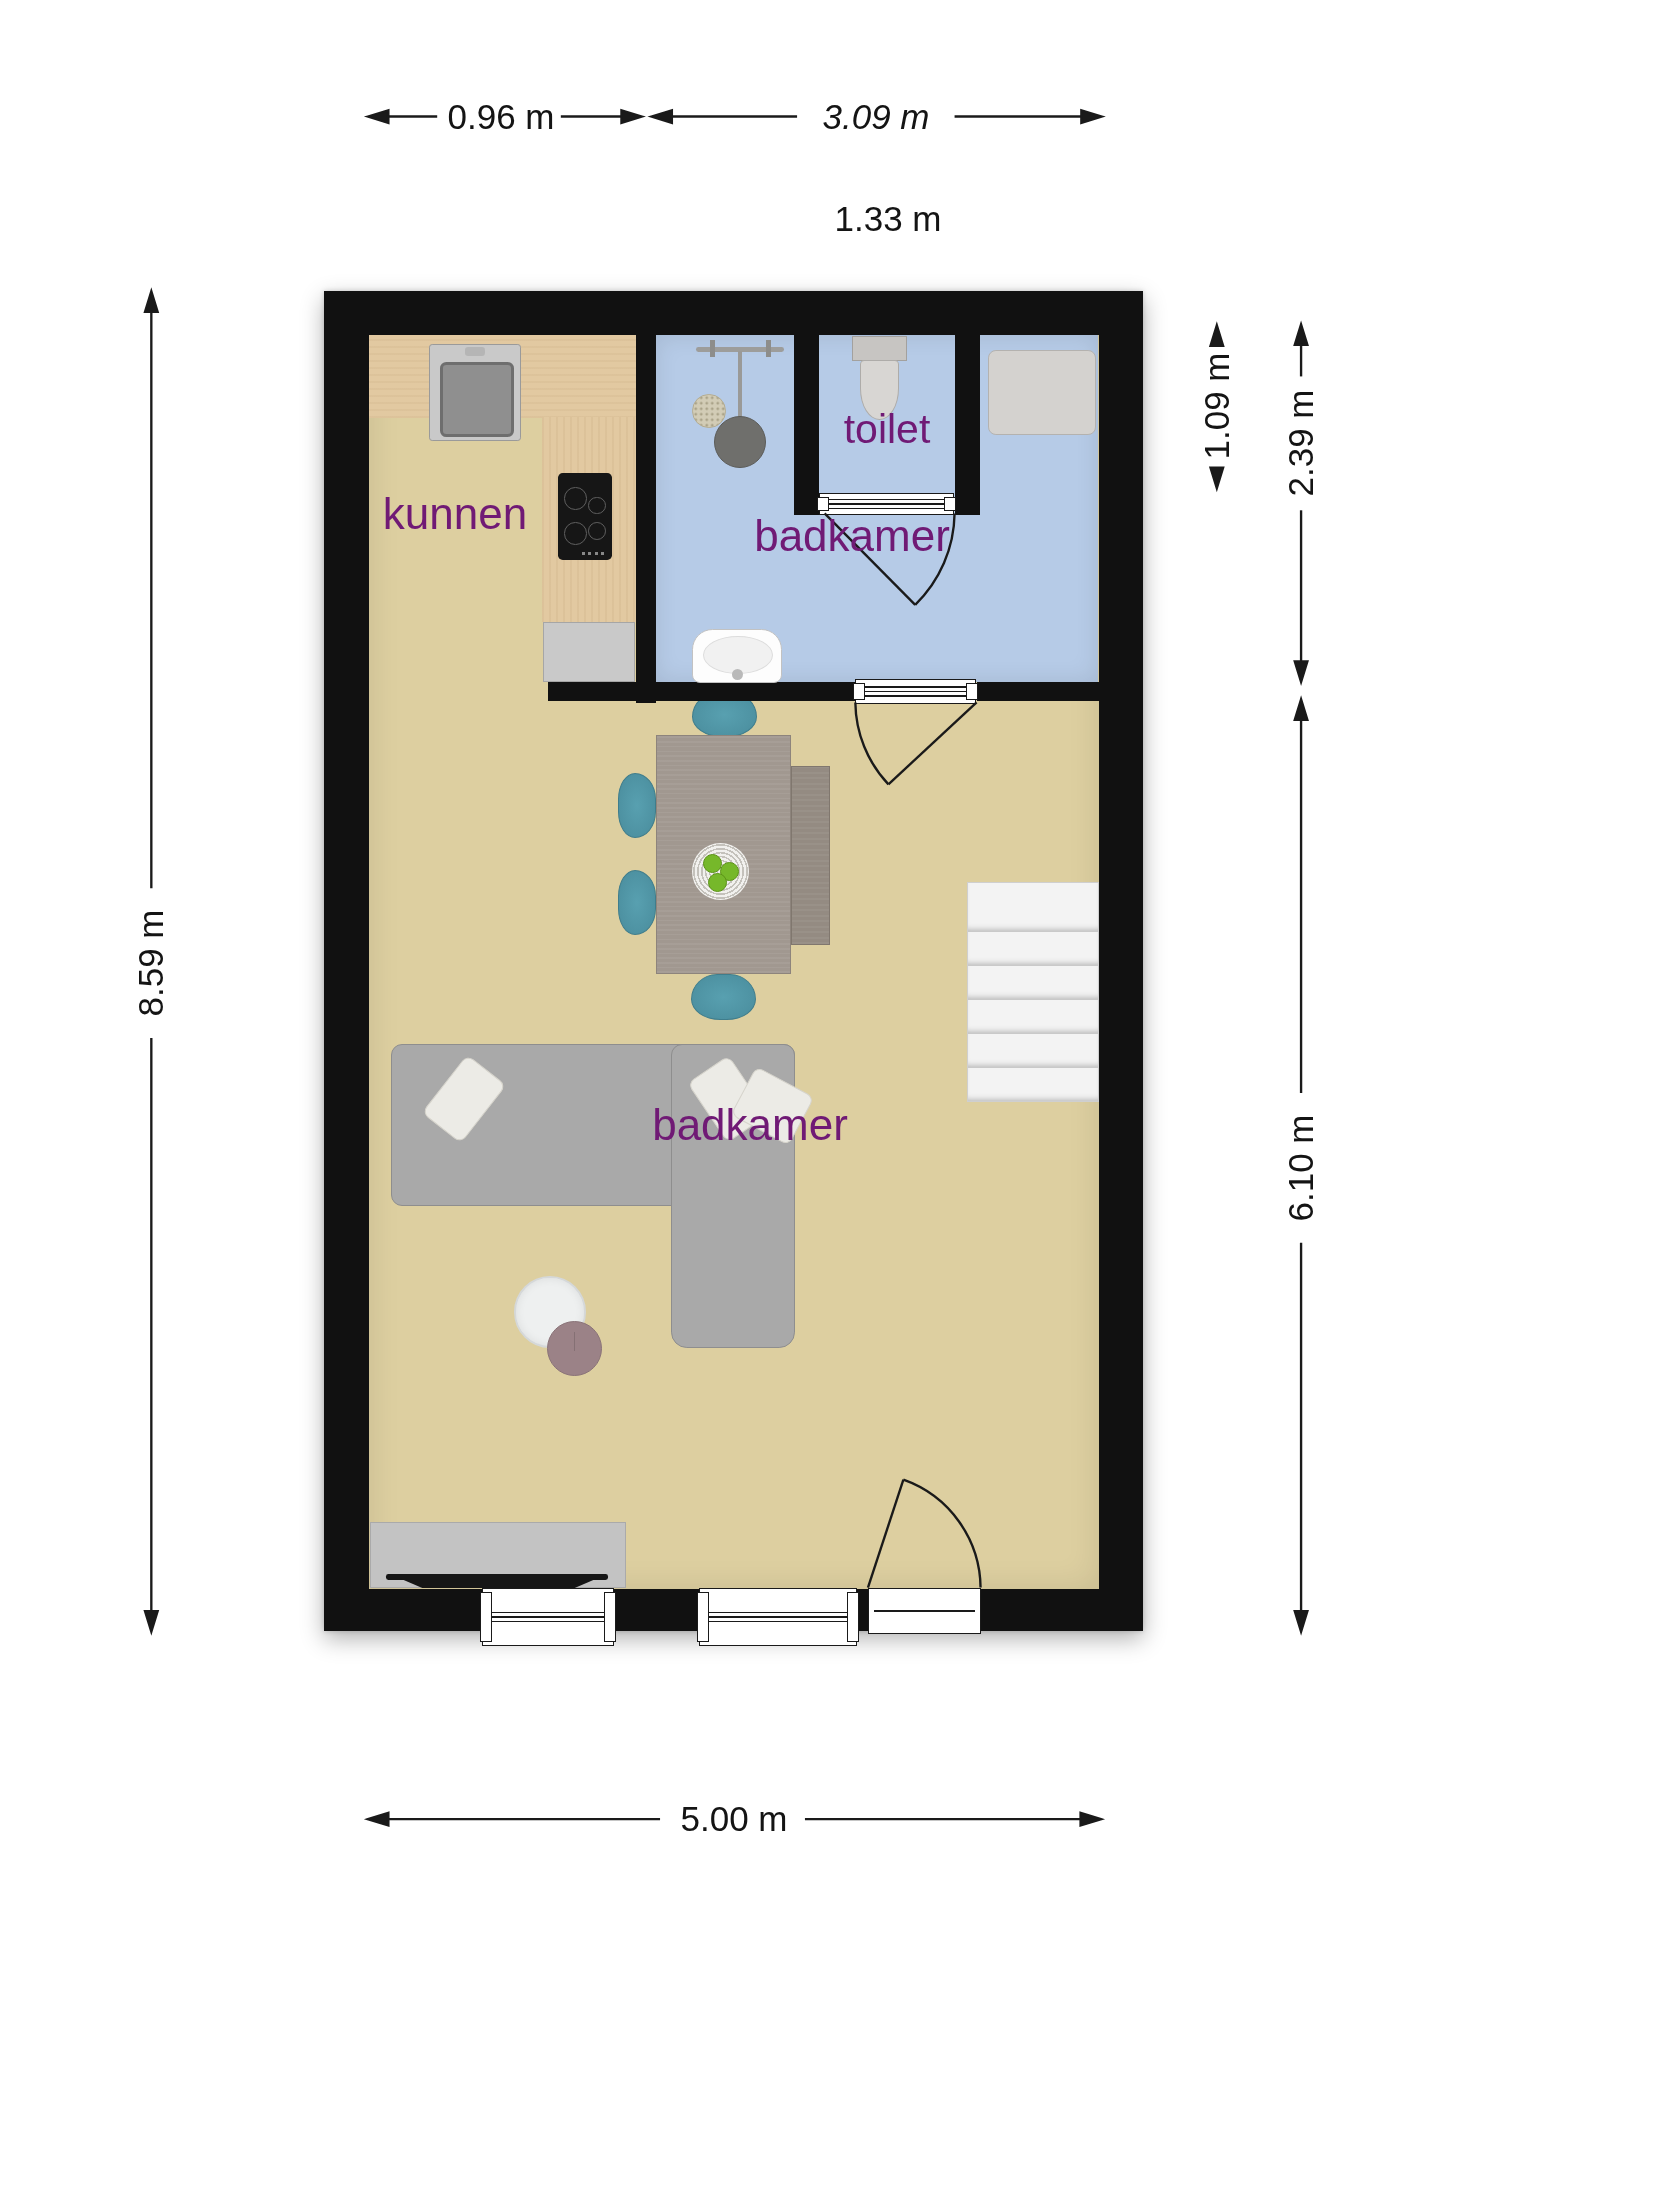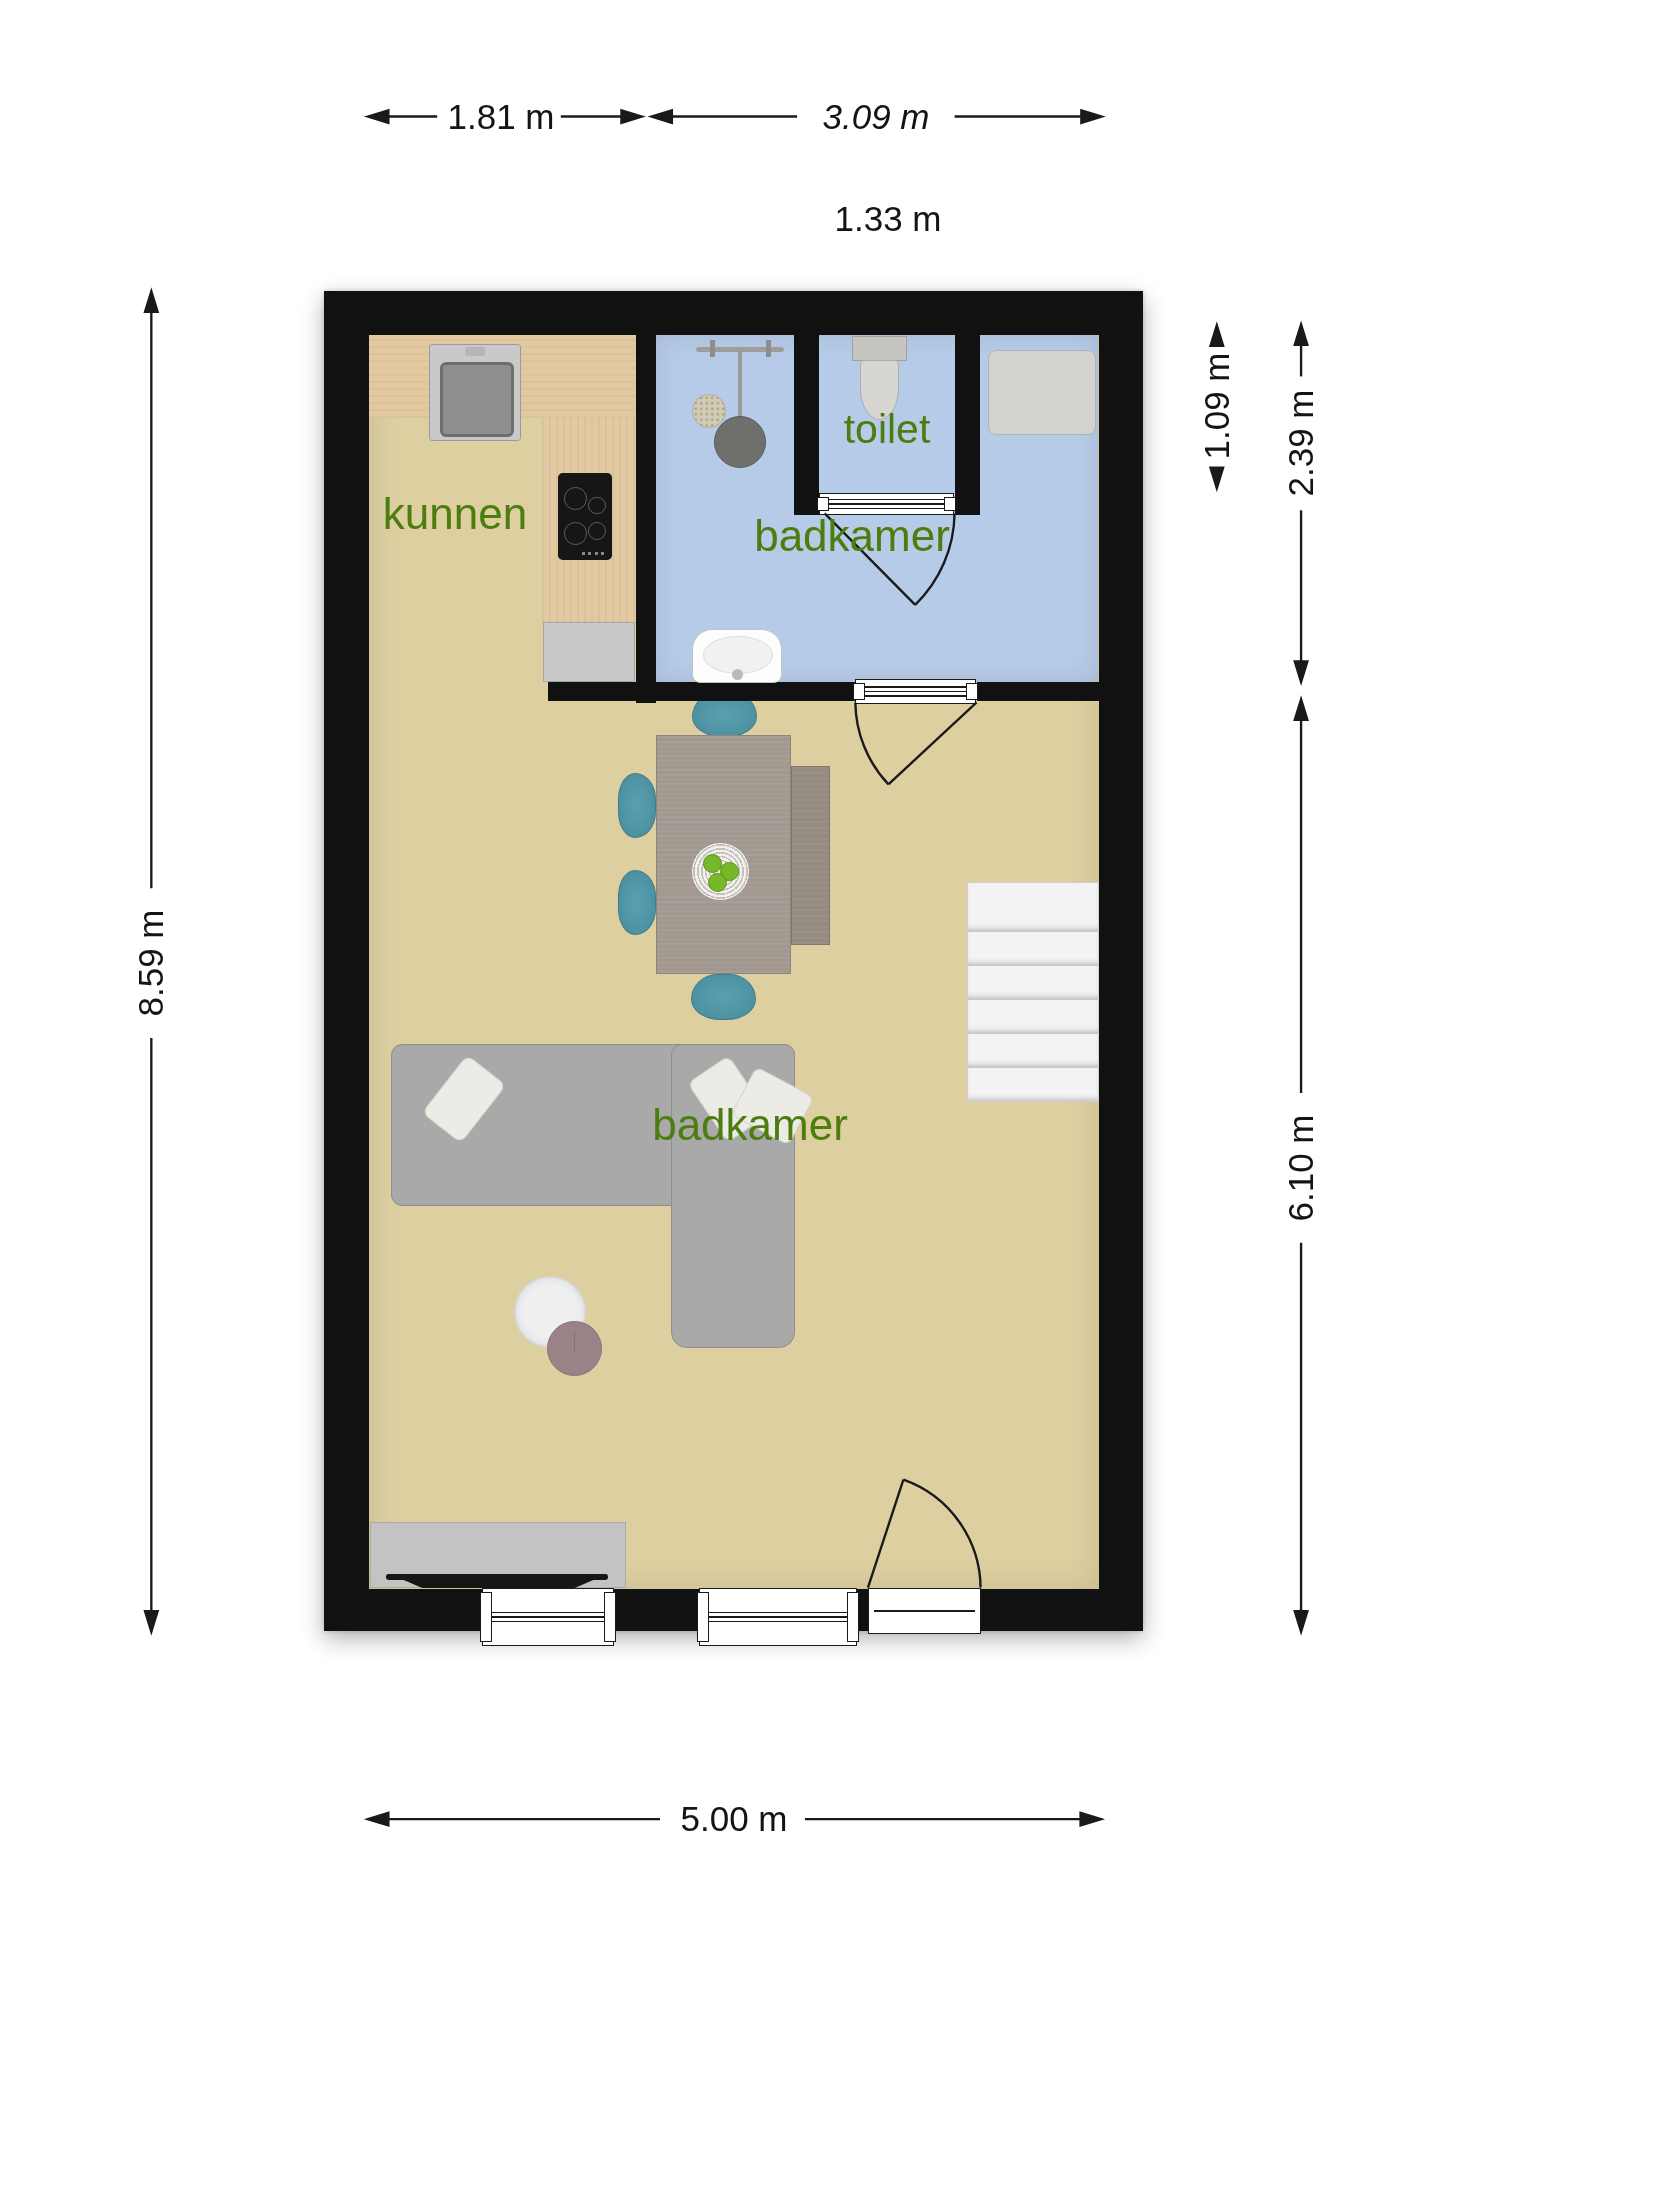--- a/index.html
+++ b/index.html
@@ -119,21 +119,21 @@
 
   
   .tv-cabinet{left:370px;top:1522px;width:256px;height:66px;background:#c3c3c3;border:0.8px solid #aaaaaa;box-sizing:border-box;z-index:3;}
   .tv-top{left:386px;top:1574px;width:222px;height:6.3px;background:#161616;border-radius:2.4px;z-index:4;}
   .tv-body{left:399px;top:1578px;width:199px;height:10.2px;background:#161616;clip-path:polygon(0 0,100% 0,88% 100%,12% 100%);z-index:4;}
 
   
   .overlay{left:0;top:0;z-index:6;pointer-events:none;}
 
   
-  .lbl{z-index:7;white-space:nowrap;transform:translate(-50%,-50%);font-size:44px;color:#4d7c0f;}
+  .lbl{z-index:7;white-space:nowrap;transform:translate(-50%,-50%);font-size:44px;color:#701a75;}
   .lbl.small{font-size:41px;}
   .dim{z-index:7;white-space:nowrap;font-size:35px;color:#141414;transform:translate(-50%,-50%);}
   .dim.vert{transform:translate(-50%,-50%) rotate(-90deg);}
 
   .disclaimer{left:0;top:2024px;width:1654px;text-align:center;z-index:7;}
   .disclaimer .line{font-size:49px;font-weight:bold;line-height:1.22;transform:scaleX(.97);transform-origin:50% 50%;color:#000;}
 </style>
 </head>
 <body>
 
@@ -294,21 +294,21 @@
       <line x1="1102" y1="2016" x2="1147" y2="1879"></line>
       <path d="M1147,1879 A147,147 0 0 1 1245,2016"></path>
     </g>
   </svg>
 
   <div class="abs lbl" style="left:455px;top:514px;">kunnen</div>
   <div class="abs lbl" style="left:852px;top:536px;">badkamer</div>
   <div class="abs lbl small" style="left:887px;top:429px;">toilet</div>
   <div class="abs lbl" style="left:750px;top:1125px;">badkamer</div>
 
-  <div class="abs dim" style="left:501px;top:117px;">1.81 m</div>
+  <div class="abs dim" style="left:501px;top:117px;">0.96 m</div>
   <div class="abs dim" style="left:876px;top:117px;font-style:italic;">3.09 m</div>
   <div class="abs dim" style="left:888px;top:219px;">1.33 m</div>
   <div class="abs dim vert" style="left:1217px;top:406px;">1.09 m</div>
   <div class="abs dim vert" style="left:1301px;top:443px;">2.39 m</div>
   <div class="abs dim vert" style="left:1301px;top:1168px;">6.10 m</div>
   <div class="abs dim vert" style="left:151px;top:963px;">8.59 m</div>
   <div class="abs dim" style="left:734px;top:1819px;">5.00 m</div>
 
 
 </div>

